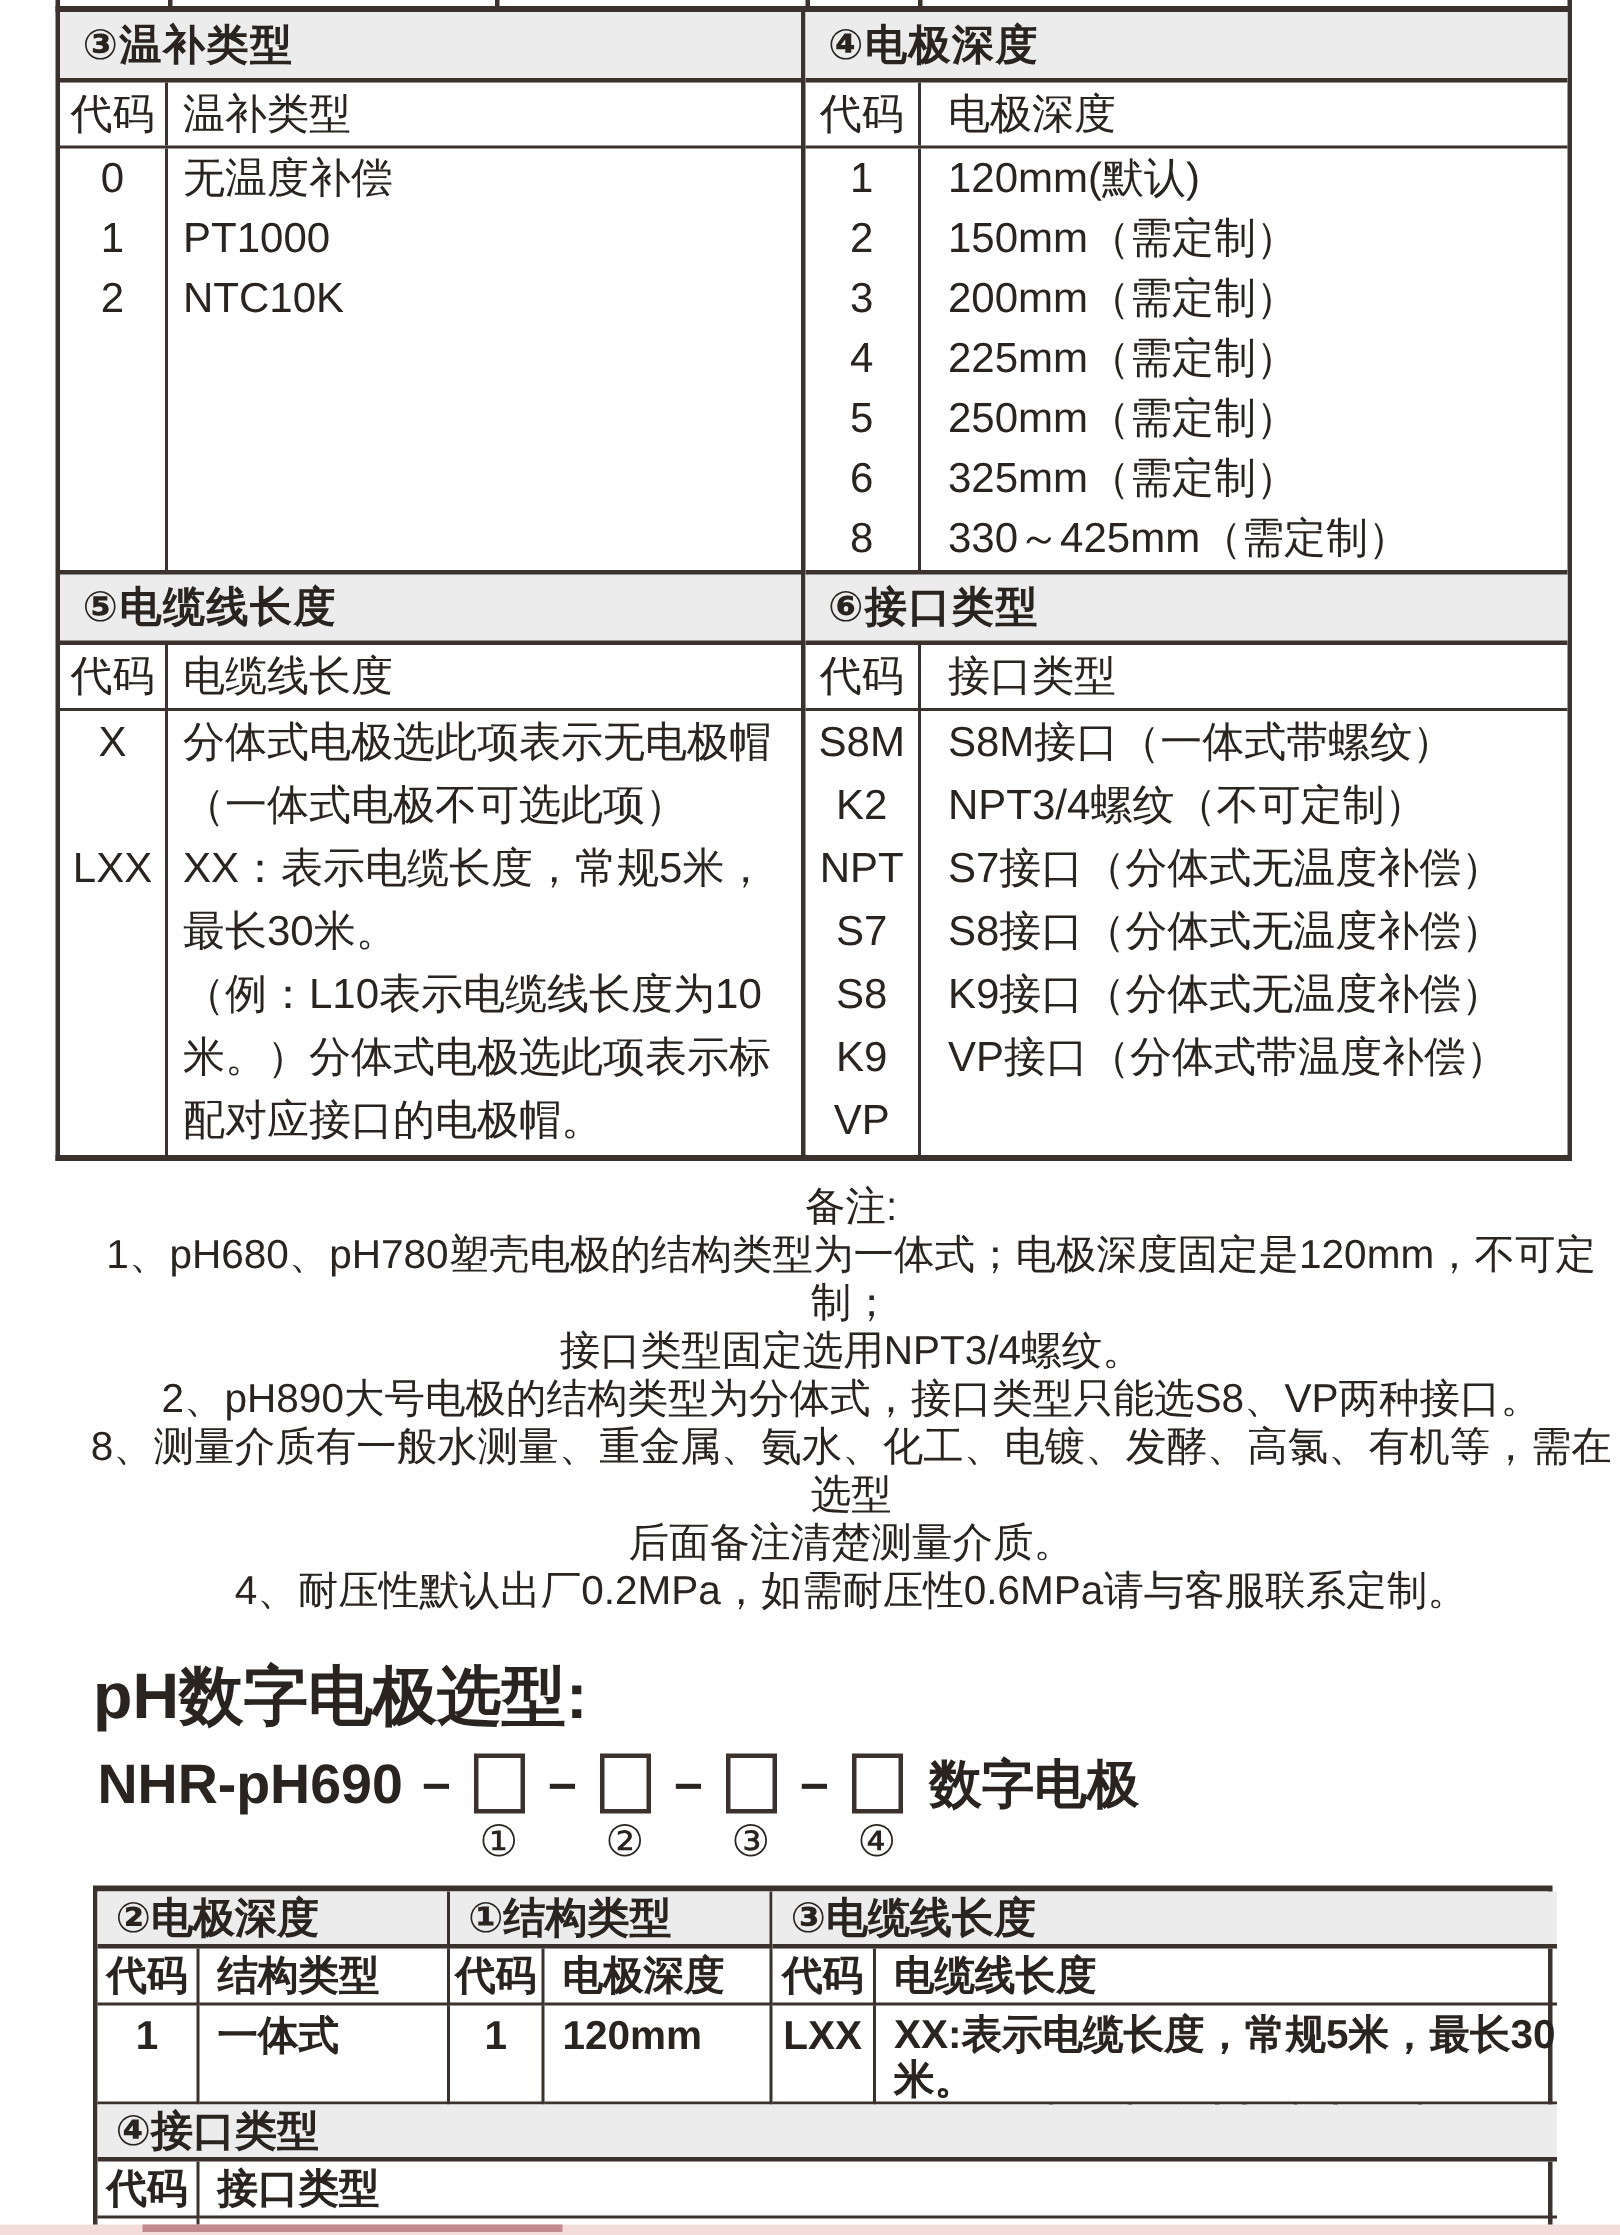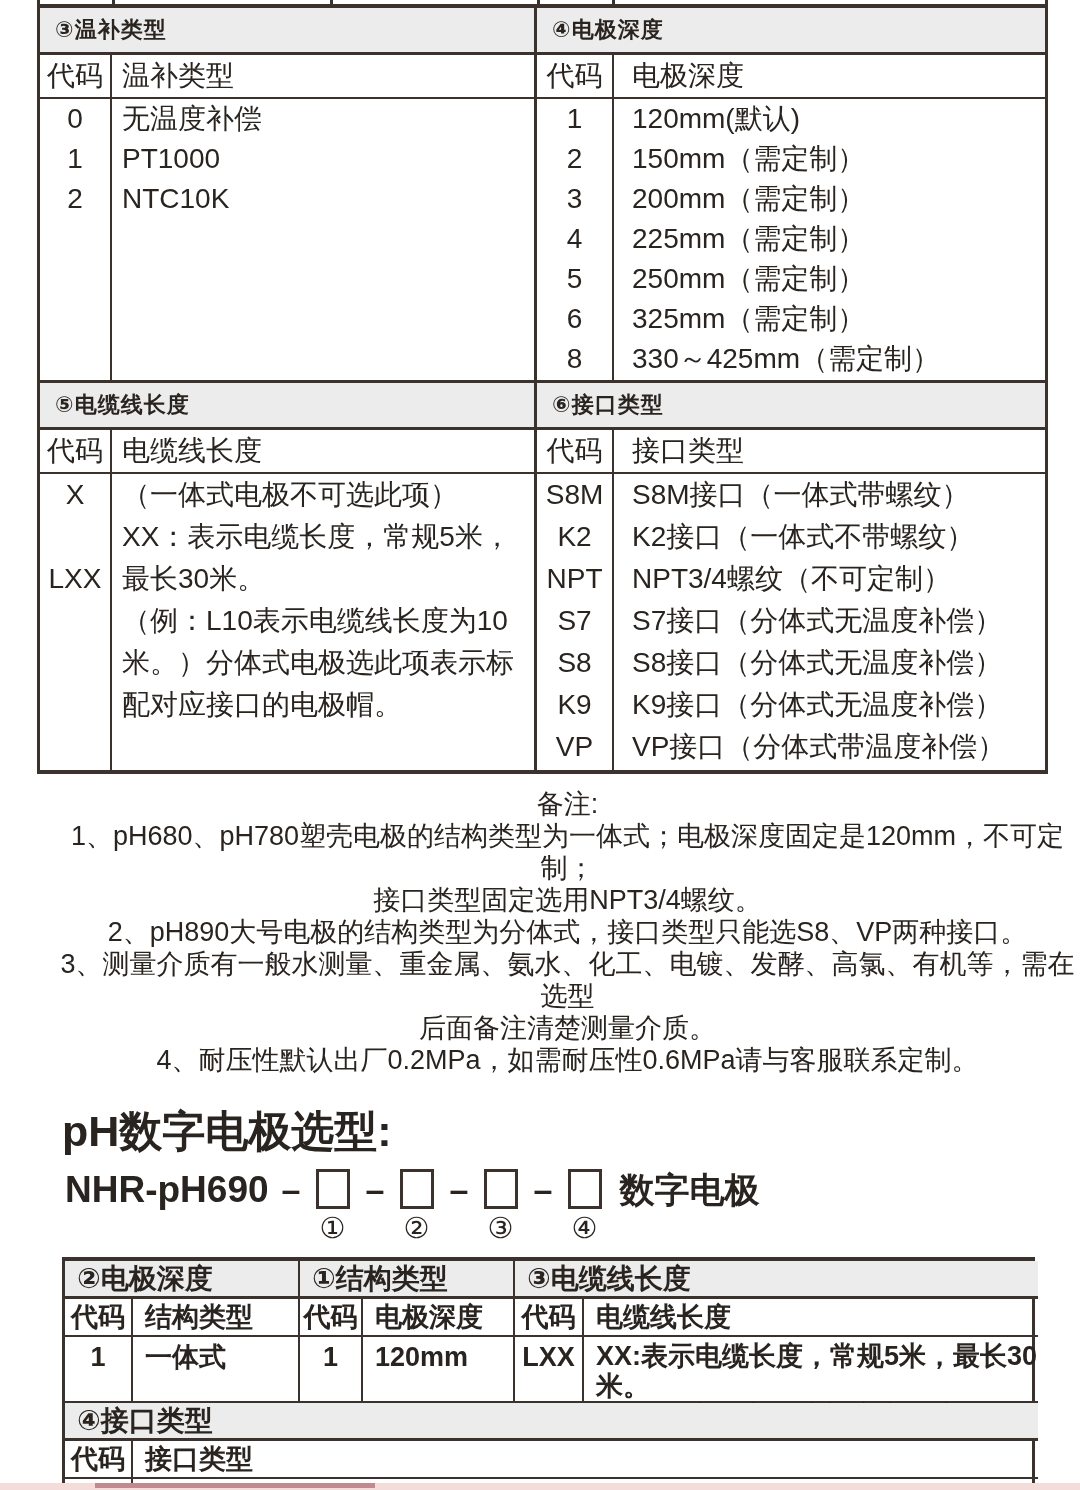--- a/index.html
+++ b/index.html
@@ -18,21 +18,21 @@
   .top-stub{position:relative;margin-left:37px;width:1011px;height:8px;border-bottom:4px solid var(--bd);}
   .top-stub .stub{position:absolute;top:0;width:3px;height:8px;background:var(--bd);}
 
   
   .upper{display:flex;margin-left:37px;width:1011px;
          border-left:3px solid var(--bd);border-right:3px solid var(--bd);border-bottom:4px solid var(--bd);}
   .ucol{display:flex;flex-direction:column;}
   .ucol.left{width:497px;border-right:3px solid var(--bd);}
   .ucol.right{flex:1;}
   .band{height:47px;line-height:44px;background:var(--band);border-bottom:3px solid var(--bd);
-        font-weight:bold;font-size:22px;padding-left:15px;letter-spacing:1px;}
+        font-weight:bold;font-size:28px;padding-left:15px;letter-spacing:1px;}
   .band.mid{border-top:3px solid var(--bd);height:50px;}
   .subhdr{display:flex;height:44px;border-bottom:2px solid var(--bd);font-size:28px;}
   .subhdr .codehead{text-align:center;line-height:42px;border-right:2px solid var(--bd);}
   .subhdr .labelhead{line-height:42px;}
   .left .codehead{width:72px;}
   .right .codehead{width:77px;}
   .left .labelhead{padding-left:10px;}
   .right .labelhead{padding-left:18px;}
   .tbody{display:flex;font-size:28px;}
   .tbody .code-col{display:flex;flex-direction:column;border-right:2px solid var(--bd);}
@@ -124,20 +124,21 @@
       <div class="subhdr">
         <div class="codehead">代码</div>
         <div class="labelhead">电缆线长度</div>
       </div>
       <div class="tbody bodyB">
         <div class="code-col">
           <div class="code codeX">X</div>
           <div class="code h42">LXX</div>
         </div>
         <div class="content-col">
+          <div class="line h42">分体式电极选此项表示无电极帽</div>
           <div class="line h42">（一体式电极不可选此项）</div>
           <div class="line h42">XX：表示电缆长度，常规5米，</div>
           <div class="line h42">最长30米。</div>
           <div class="line h42">（例：L10表示电缆线长度为10</div>
           <div class="line h42">米。）分体式电极选此项表示标</div>
           <div class="line h42">配对应接口的电极帽。</div>
         </div>
       </div>
     </div>
 
@@ -178,37 +179,36 @@
           <div class="code h42">S8M</div>
           <div class="code h42">K2</div>
           <div class="code h42">NPT</div>
           <div class="code h42">S7</div>
           <div class="code h42">S8</div>
           <div class="code h42">K9</div>
           <div class="code h42">VP</div>
         </div>
         <div class="content-col">
           <div class="line h42">S8M接口（一体式带螺纹）</div>
-          <div class="line h42">K2接口（一体式不带螺纹）</div>
           <div class="line h42">NPT3/4螺纹（不可定制）</div>
           <div class="line h42">S7接口（分体式无温度补偿）</div>
           <div class="line h42">S8接口（分体式无温度补偿）</div>
           <div class="line h42">K9接口（分体式无温度补偿）</div>
           <div class="line h42">VP接口（分体式带温度补偿）</div>
         </div>
       </div>
     </div>
   </div>
 
   <div class="notes">
     <div>备注:</div>
     <div>1、pH680、pH780塑壳电极的结构类型为一体式；电极深度固定是120mm，不可定制；</div>
     <div>接口类型固定选用NPT3/4螺纹。</div>
     <div>2、pH890大号电极的结构类型为分体式，接口类型只能选S8、VP两种接口。</div>
-    <div>3、测量介质有一般水测量、重金属、氨水、化工、电镀、发酵、高氯、有机等，需在选型</div>
+    <div>8、测量介质有一般水测量、重金属、氨水、化工、电镀、发酵、高氯、有机等，需在选型</div>
     <div>后面备注清楚测量介质。</div>
     <div>4、耐压性默认出厂0.2MPa，如需耐压性0.6MPa请与客服联系定制。</div>
   </div>
 
   <div class="sel-title">pH数字电极选型:</div>
 
   <div class="model-line">
     <span class="model-prefix">NHR-pH690</span>
     <span class="dash">–</span>
     <span class="slot">

